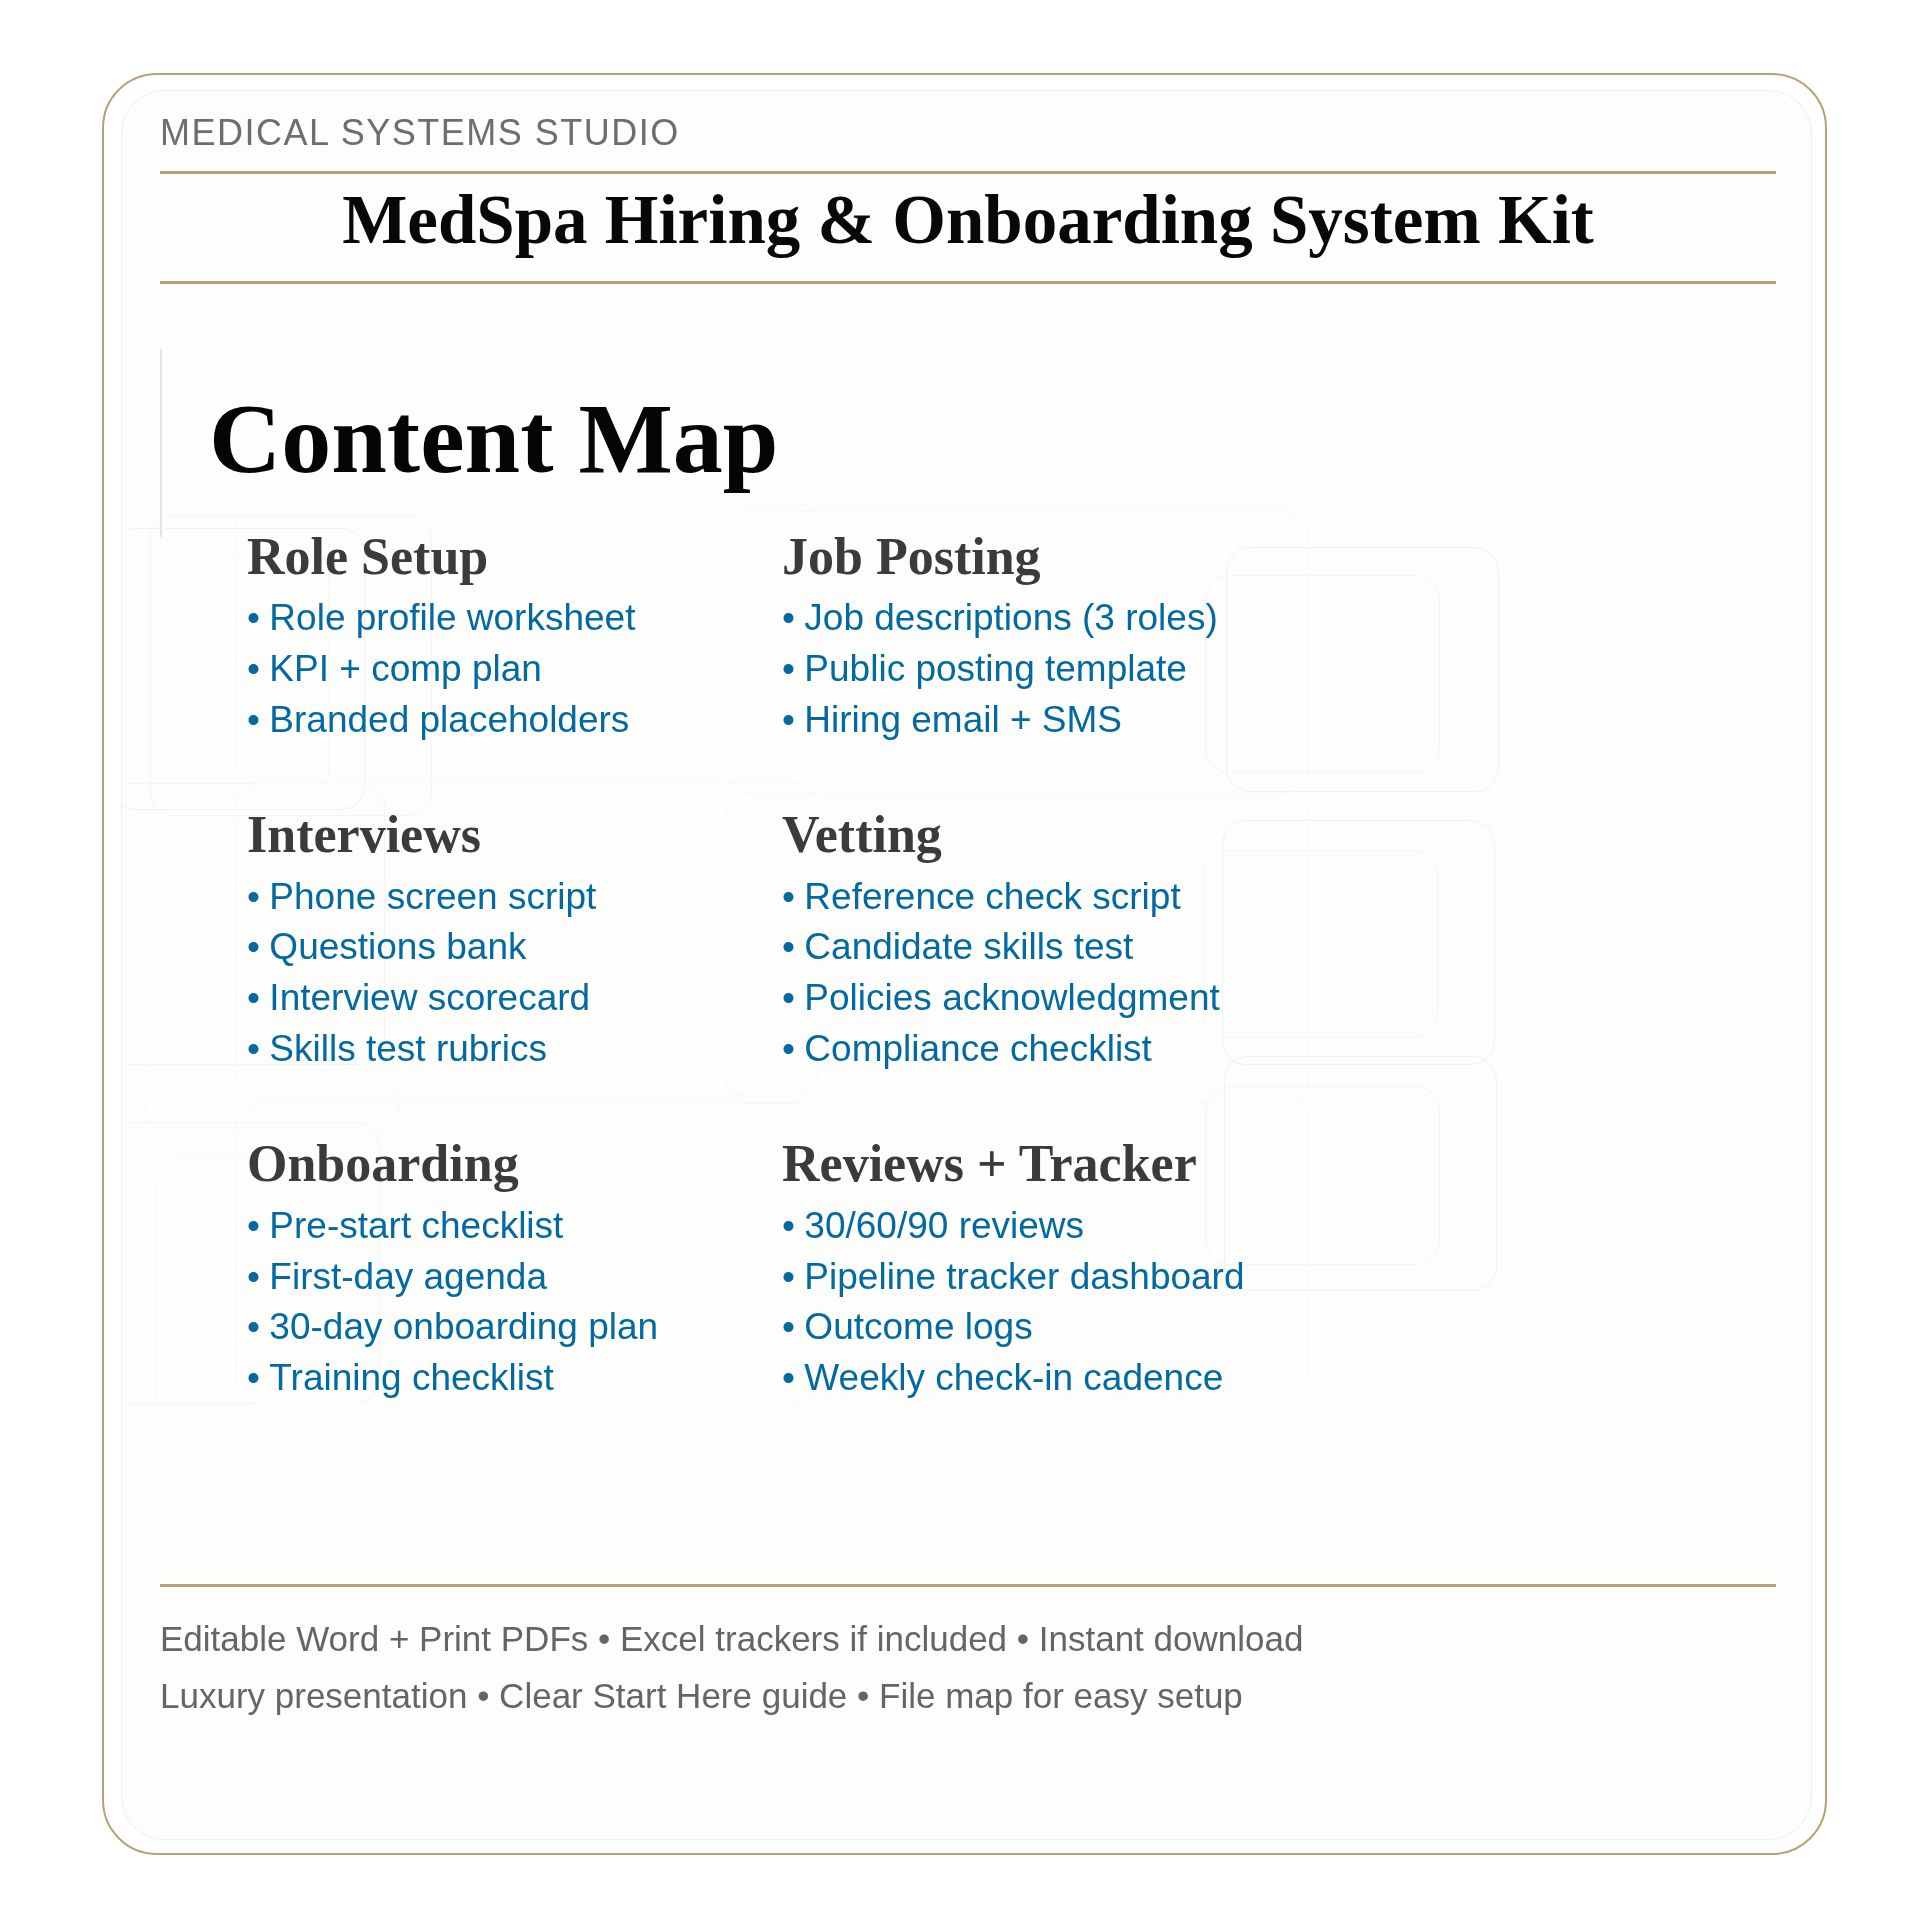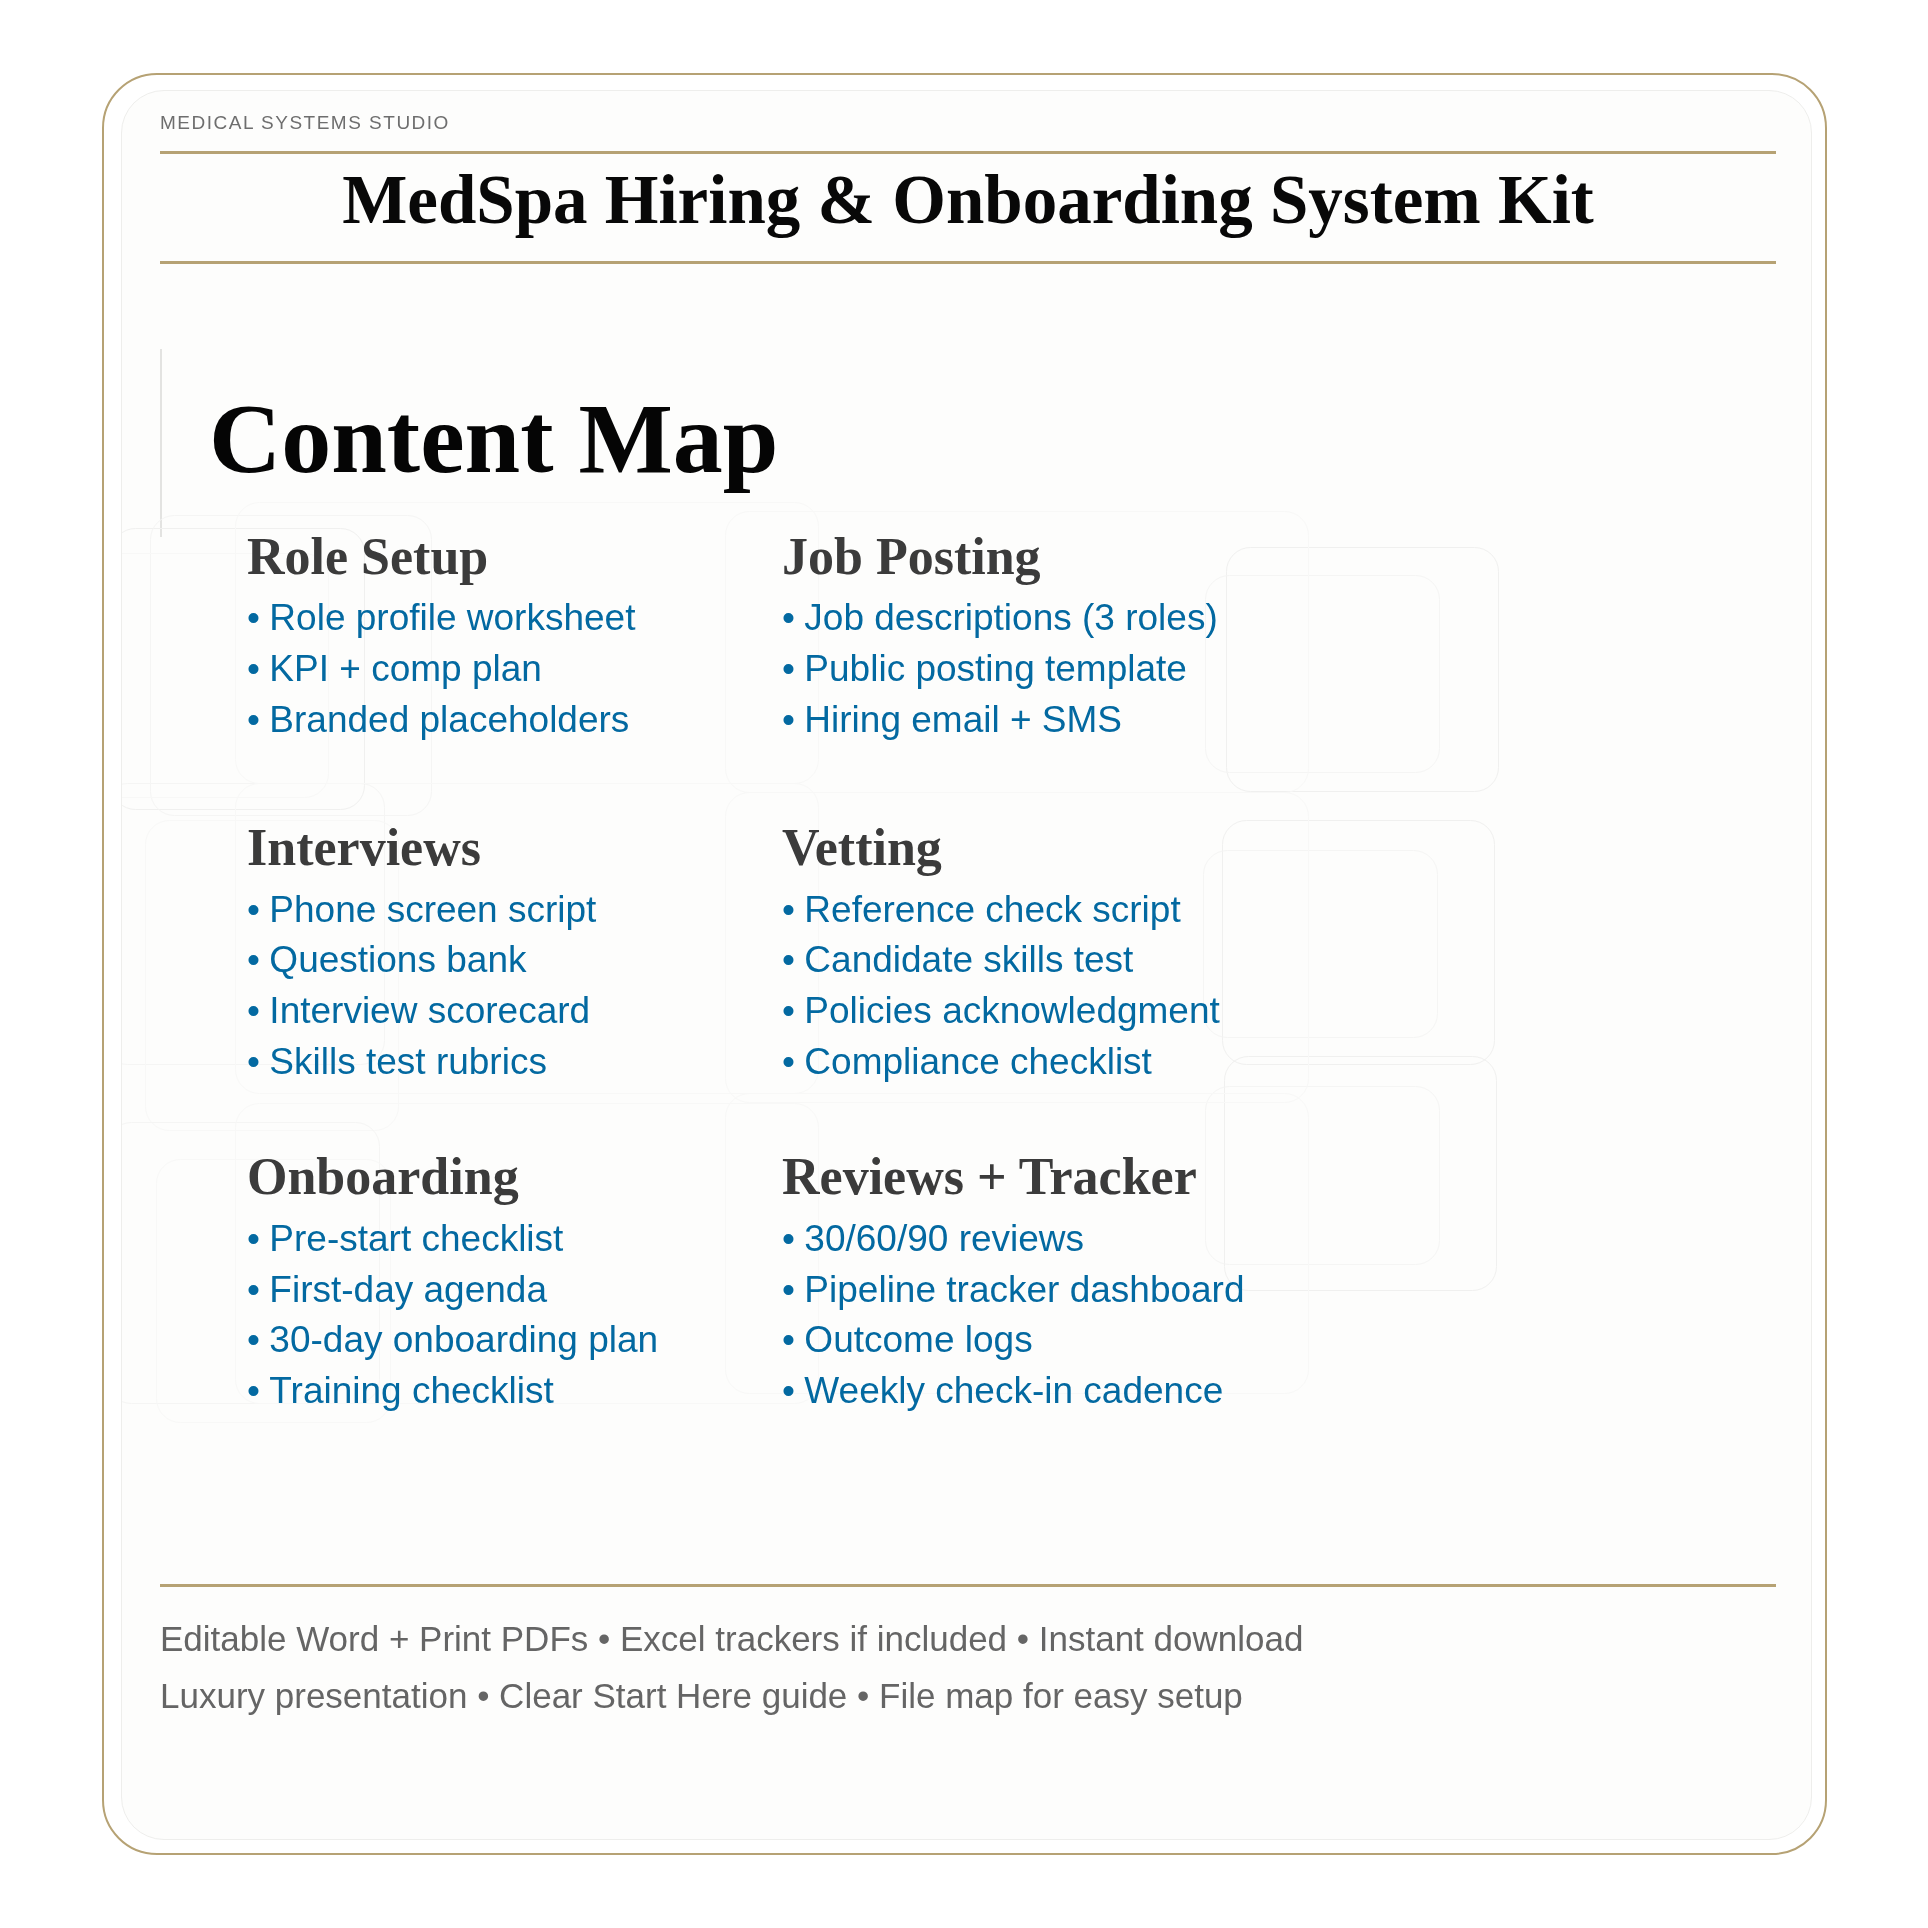--- a/index.html
+++ b/index.html
@@ -34,21 +34,21 @@
     overflow:hidden;
   }
 
   
   #header{
     position:absolute;
     left:38px; top:21px;
     width:1616px;
   }
   .eyebrow{
-    font-size:19px;
+    font-size:36px;
     letter-spacing:1.5px;
     color:#6e6e6e;
     font-family:"Liberation Sans", sans-serif;
     white-space:nowrap;
   }
   .rule-gold{
     height:0; border-top:3.8px solid #b6a274;
     margin-top:17px;
   }
   .kit-title{
@@ -128,21 +128,21 @@
     font-family:Liberation Sans, sans-serif;
     font-size:37px;
     color:#0369a1;
     line-height:1.14;
     padding:3.8px 0 4.7px 0;
     white-space:nowrap;
   }
   .bullet{ margin-right:9.4px; }
 
   
-  .card.r2{ margin-top:30px; }
+  .card.r2{ margin-top:17px; }
   .card.r3{ margin-top:17px; }
   .card.c2{ margin-left:17px; }
 
   
   #footer{
     position:absolute;
     left:38px; bottom:113px;
     width:1616px;
   }
   #footer .rule-gold{ margin:0 0 24.5px 0; }

